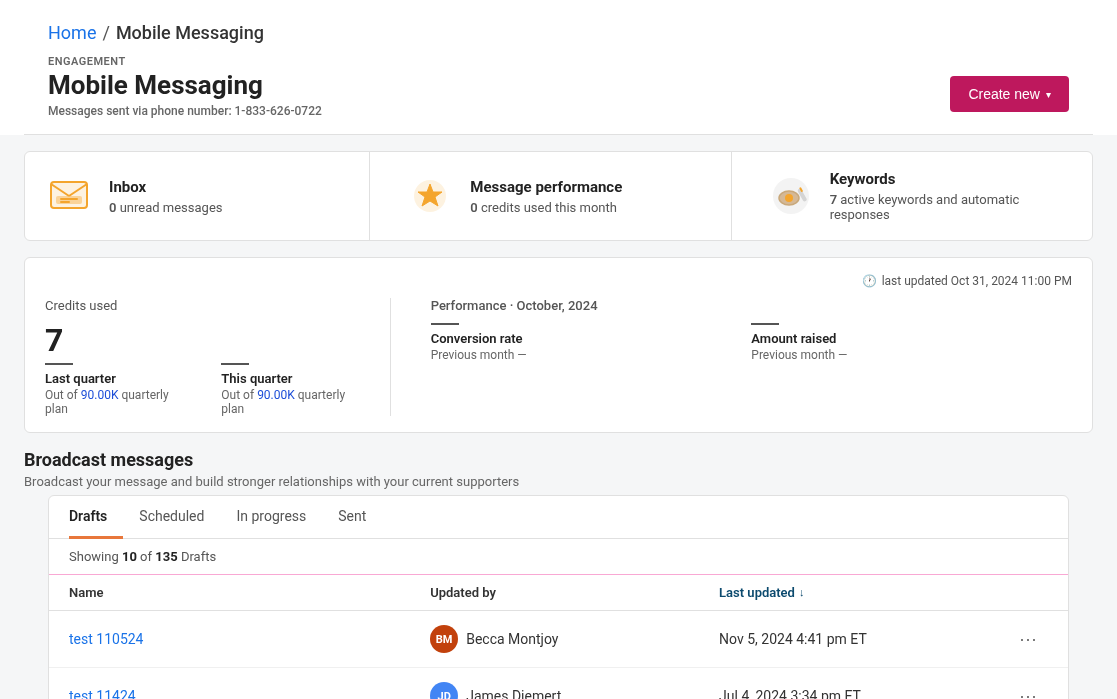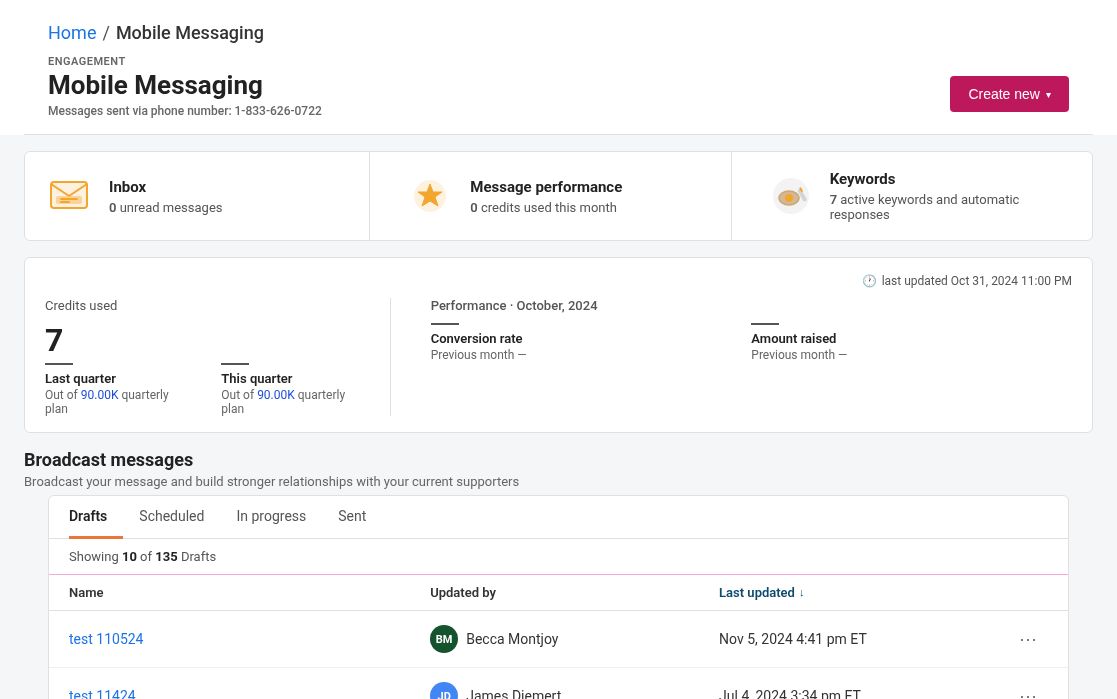--- a/index.html
+++ b/index.html
@@ -69,21 +69,21 @@
     .col-name { flex: 2.5; font-size: 13px; font-weight: 600; color: #333; }
     .col-updated-by { flex: 2; font-size: 13px; font-weight: 600; color: #333; }
     .col-last-updated { flex: 2; font-size: 13px; font-weight: 600; color: #1a73e8; cursor: pointer; display: flex; align-items: center; gap: 4px; }
     .col-actions { width: 40px; }
 
     .table-row { display: flex; align-items: center; padding: 14px 20px; border-bottom: 1px solid #f0f0f0; }
     .row-name { flex: 2.5; }
     .row-name a { color: #1a73e8; text-decoration: none; font-size: 14px; }
     .row-updated-by { flex: 2; display: flex; align-items: center; gap: 8px; font-size: 14px; color: #333; }
     .avatar { width: 28px; height: 28px; border-radius: 50%; display: flex; align-items: center; justify-content: center; font-size: 11px; font-weight: 700; color: #fff; flex-shrink: 0; }
-    .avatar-green { background: #14532d; }
+    .avatar-green { background: #c2410c; }
     .avatar-blue { background: #4285f4; }
     .row-last-updated { flex: 2; font-size: 14px; color: #333; }
     .row-actions { width: 40px; display: flex; align-items: center; justify-content: center; }
     .dots-btn { background: none; border: none; cursor: pointer; font-size: 18px; color: #666; padding: 2px 6px; border-radius: 3px; }
 
     .clock-icon { font-size: 12px; }
     .updated-blue { color: #0c4a6e; }
     .arrow-down { font-size: 11px; }
 
     .breadcrumb-area { background: #fff; padding: 10px 24px 0; }

